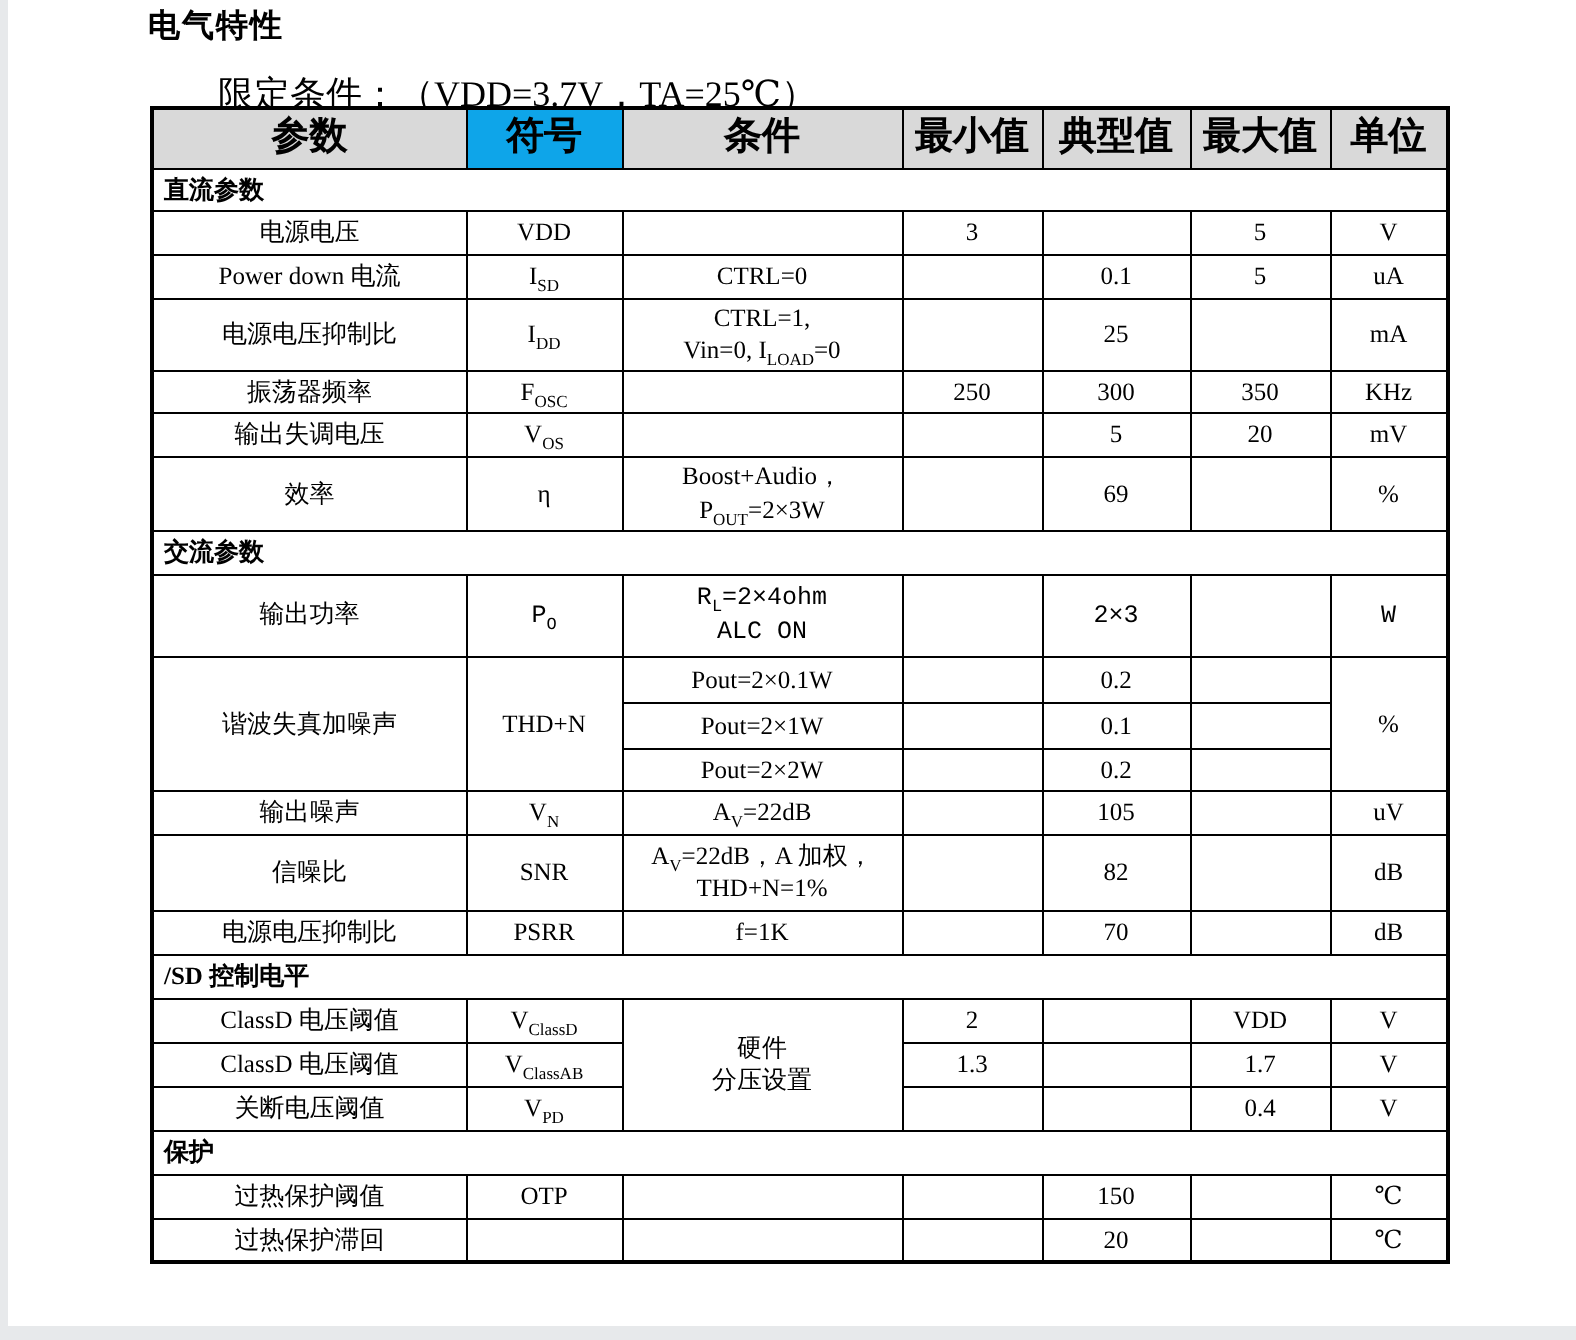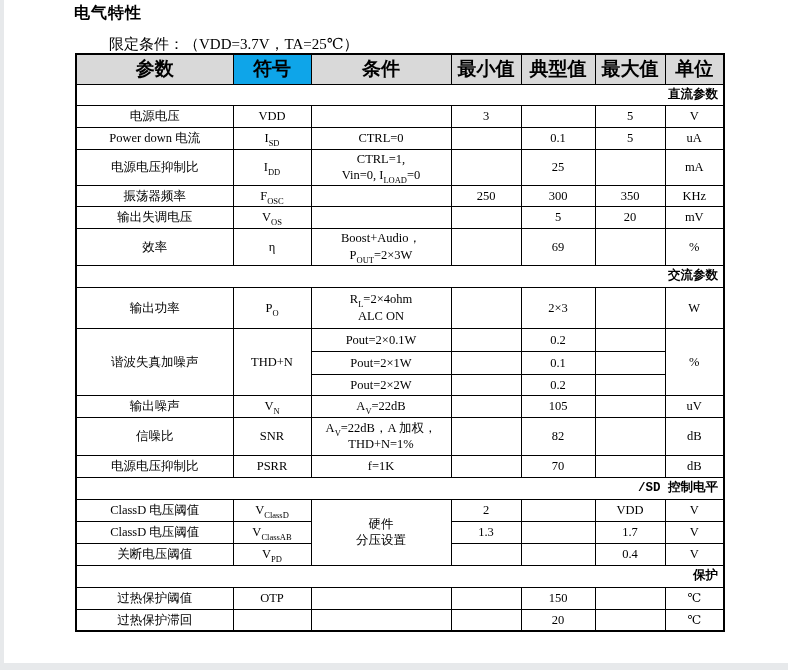--- a/index.html
+++ b/index.html
@@ -8,39 +8,39 @@
     font-family:"Liberation Serif","DejaVu Serif",serif;color:#000;
     overflow:hidden;
   }
   .edge-left{position:absolute;left:0;top:0;width:4px;height:670px;background:#e7e9eb;}
   .edge-bottom{position:absolute;left:0;top:663px;width:788px;height:7px;background:#e7e9eb;}
   .title{
     position:absolute;left:74px;top:3px;
     font-family:"Liberation Sans","DejaVu Sans",sans-serif;
     font-weight:bold;font-size:16px;letter-spacing:1px;
   }
-  .subtitle{position:absolute;left:73px;top:35px;font-size:15px;padding-left:36px;}
+  .subtitle{position:absolute;left:73px;top:35px;font-size:18px;padding-left:36px;}
   table.spec{
     position:absolute;left:75px;top:53px;
     border-collapse:collapse;table-layout:fixed;
     border:2px solid #000;
   }
   table.spec th,table.spec td{
     border:1px solid #000;
     font-size:12.5px;line-height:1.3;
     padding:1px 5px;overflow:hidden;vertical-align:middle;
   }
   table.spec th{
     background:#d9d9d9;
     font-family:"Liberation Sans","DejaVu Sans",sans-serif;
     font-weight:bold;font-size:19px;text-align:center;padding:2px 2px;
   }
   td.section-cell{
-    font-family:Liberation Mono, monospace;
-    font-weight:bold;font-size:13px;text-align:right;padding-left:4px;
+    font-family:Liberation Serif, serif;
+    font-weight:bold;font-size:13px;text-align:left;padding-left:4px;
   }
   td.k-param,td.k-sym,td.k-cond{text-align:center;}
   td.k-min,td.k-typ,td.k-max,td.k-unit{text-align:center;}
   td.al-center{text-align:center;}
   sub{font-size:8.5px;line-height:0;}
 </style>
 </head>
 <body>
 
 <div class="edge-left"></div>
@@ -124,21 +124,21 @@
         <td class="k-sym">η</td>
         <td class="k-cond">Boost+Audio，<br>P<sub>OUT</sub>=2×3W</td>
         <td class="k-min"></td>
         <td class="k-typ">69</td>
         <td class="k-max"></td>
         <td class="k-unit">%</td>
       </tr>
       <tr style="height: 22px;">
         <td colspan="7" class="section-cell">交流参数</td>
       </tr>
-      <tr style="height: 41px;">
+      <tr style="height: 41px; font-family: Liberation Mono, monospace;">
         <td class="k-param">输出功率</td>
         <td class="k-sym">P<sub>O</sub></td>
         <td class="k-cond">R<sub>L</sub>=2×4ohm<br>ALC ON</td>
         <td class="k-min"></td>
         <td class="k-typ">2×3</td>
         <td class="k-max"></td>
         <td class="k-unit">W</td>
       </tr>
       <tr style="height: 23px;">
         <td class="k-param" rowspan="3">谐波失真加噪声</td>

